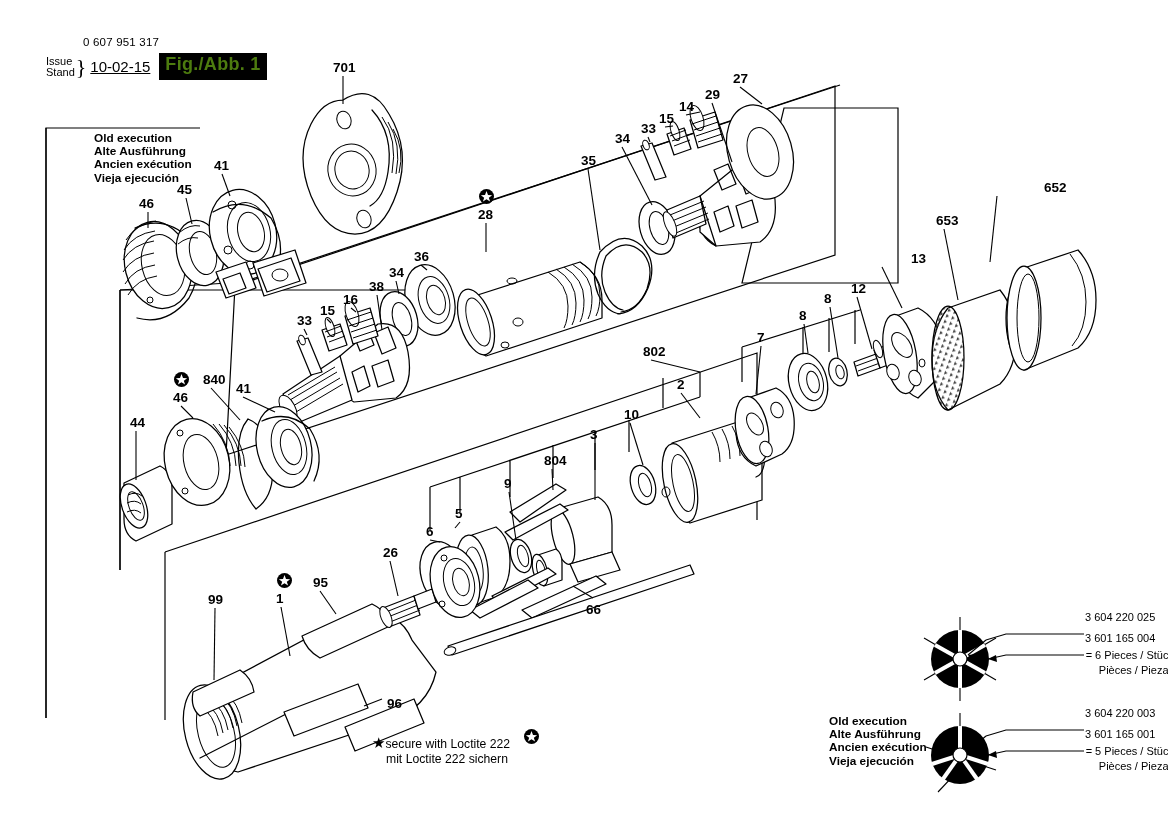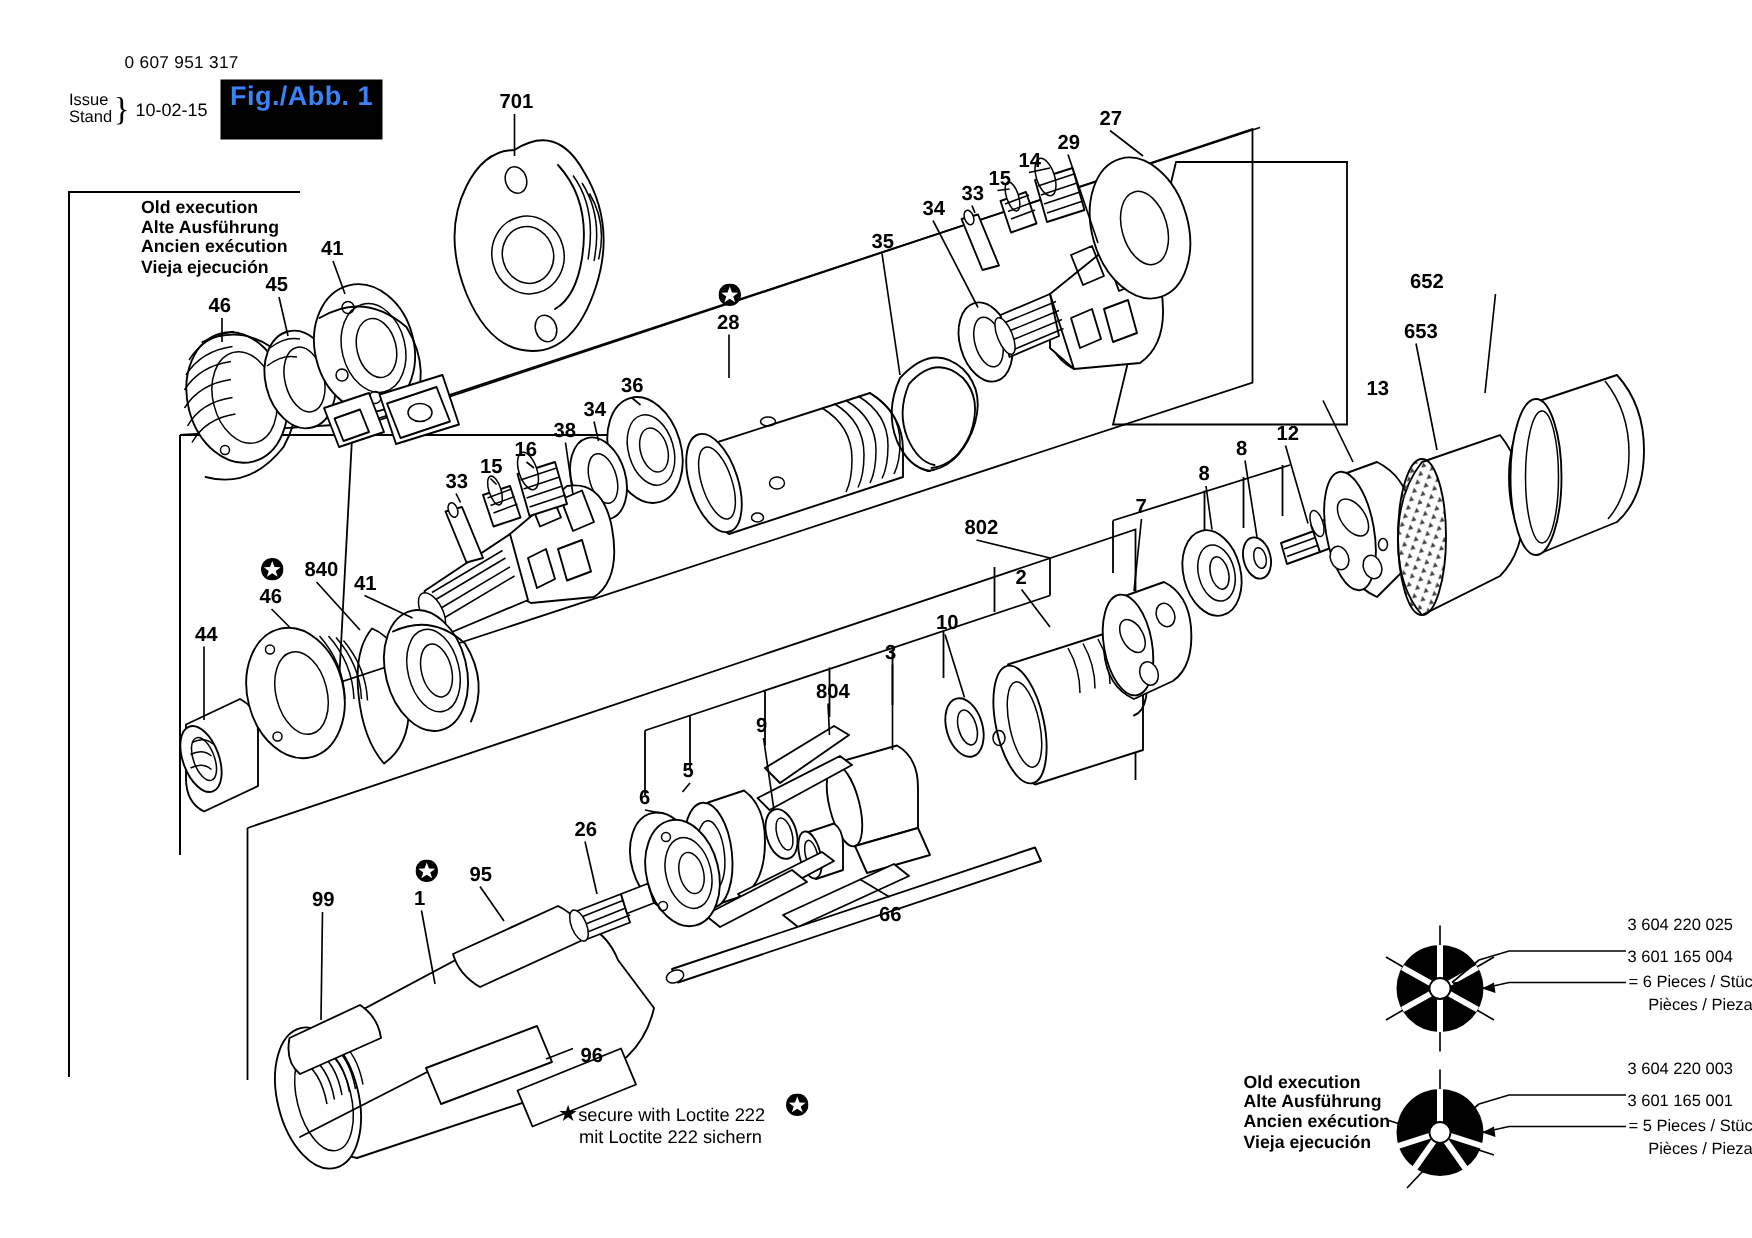--- a/index.html
+++ b/index.html
@@ -11,24 +11,24 @@
   }
   #sheet{position:absolute;left:0;top:0;width:1168px;height:825px;}
   #svgroot{position:absolute;left:0;top:0;width:1168px;height:825px;}
 
   
   .hdr{position:absolute;left:46px;top:36px;}
   .hdr .partno{font-size:11.5px;letter-spacing:.2px;white-space:nowrap;padding-left:37px;}
   .hdr .issrow{display:flex;align-items:center;margin-top:5px;}
   .hdr .issuewords{font-size:11px;line-height:11px;}
   .hdr .brace{font-size:22px;line-height:20px;margin:0 1px 0 1px;font-family:"Liberation Serif",serif;}
-  .hdr .date{font-size:12px;margin-left:3px;white-space:nowrap;}
+  .hdr .date{font-size:15px;margin-left:3px;white-space:nowrap;text-decoration:underline;}
   .figbox{
-    background:#000;color:#3b82f6;font-weight:bold;font-size:18px;
-    padding:1px 6px 18px 6px;margin-left:9px;white-space:nowrap;letter-spacing:.3px;
+    background:#000;color:#4d7c0f;font-weight:bold;font-size:18px;
+    padding:1px 6px 5px 6px;margin-left:9px;white-space:nowrap;letter-spacing:.3px;
   }
 
   
   .lbl{position:absolute;font-size:13.5px;font-weight:bold;white-space:nowrap;}
 
   
   .execblk{position:absolute;font-size:11.8px;font-weight:bold;line-height:13.2px;white-space:nowrap;}
 
   
   .legtxt{position:absolute;font-size:12.2px;line-height:14.6px;white-space:nowrap;font-weight:normal;}
@@ -508,21 +508,21 @@
       <div class="lbl" style="left: 343px; top: 292px;">16</div>
       <div class="lbl" style="left: 320px; top: 303px;">15</div>
       <div class="lbl" style="left: 297px; top: 313px;">33</div>
       <div class="lbl" style="left: 581px; top: 153px;">35</div>
       <div class="lbl" style="left: 615px; top: 131px;">34</div>
       <div class="lbl" style="left: 641px; top: 121px;">33</div>
       <div class="lbl" style="left: 659px; top: 111px;">15</div>
       <div class="lbl" style="left: 679px; top: 99px;">14</div>
       <div class="lbl" style="left: 705px; top: 87px;">29</div>
       <div class="lbl" style="left: 733px; top: 71px;">27</div>
-      <div class="lbl" style="left: 940px; top: 180px; text-align: right;">652</div>
+      <div class="lbl" style="left: 1044px; top: 180px; text-align: right;">652</div>
       <div class="lbl" style="left: 936px; top: 213px;">653</div>
       <div class="lbl" style="left: 911px; top: 251px;">13</div>
       <div class="lbl" style="left: 851px; top: 281px;">12</div>
       <div class="lbl" style="left: 824px; top: 291px;">8</div>
       <div class="lbl" style="left: 799px; top: 308px;">8</div>
       <div class="lbl" style="left: 757px; top: 330px;">7</div>
       <div class="lbl" style="left: 643px; top: 344px;">802</div>
       <div class="lbl" style="left: 677px; top: 377px;">2</div>
       <div class="lbl" style="left: 624px; top: 407px;">10</div>
       <div class="lbl" style="left: 590px; top: 427px;">3</div>

